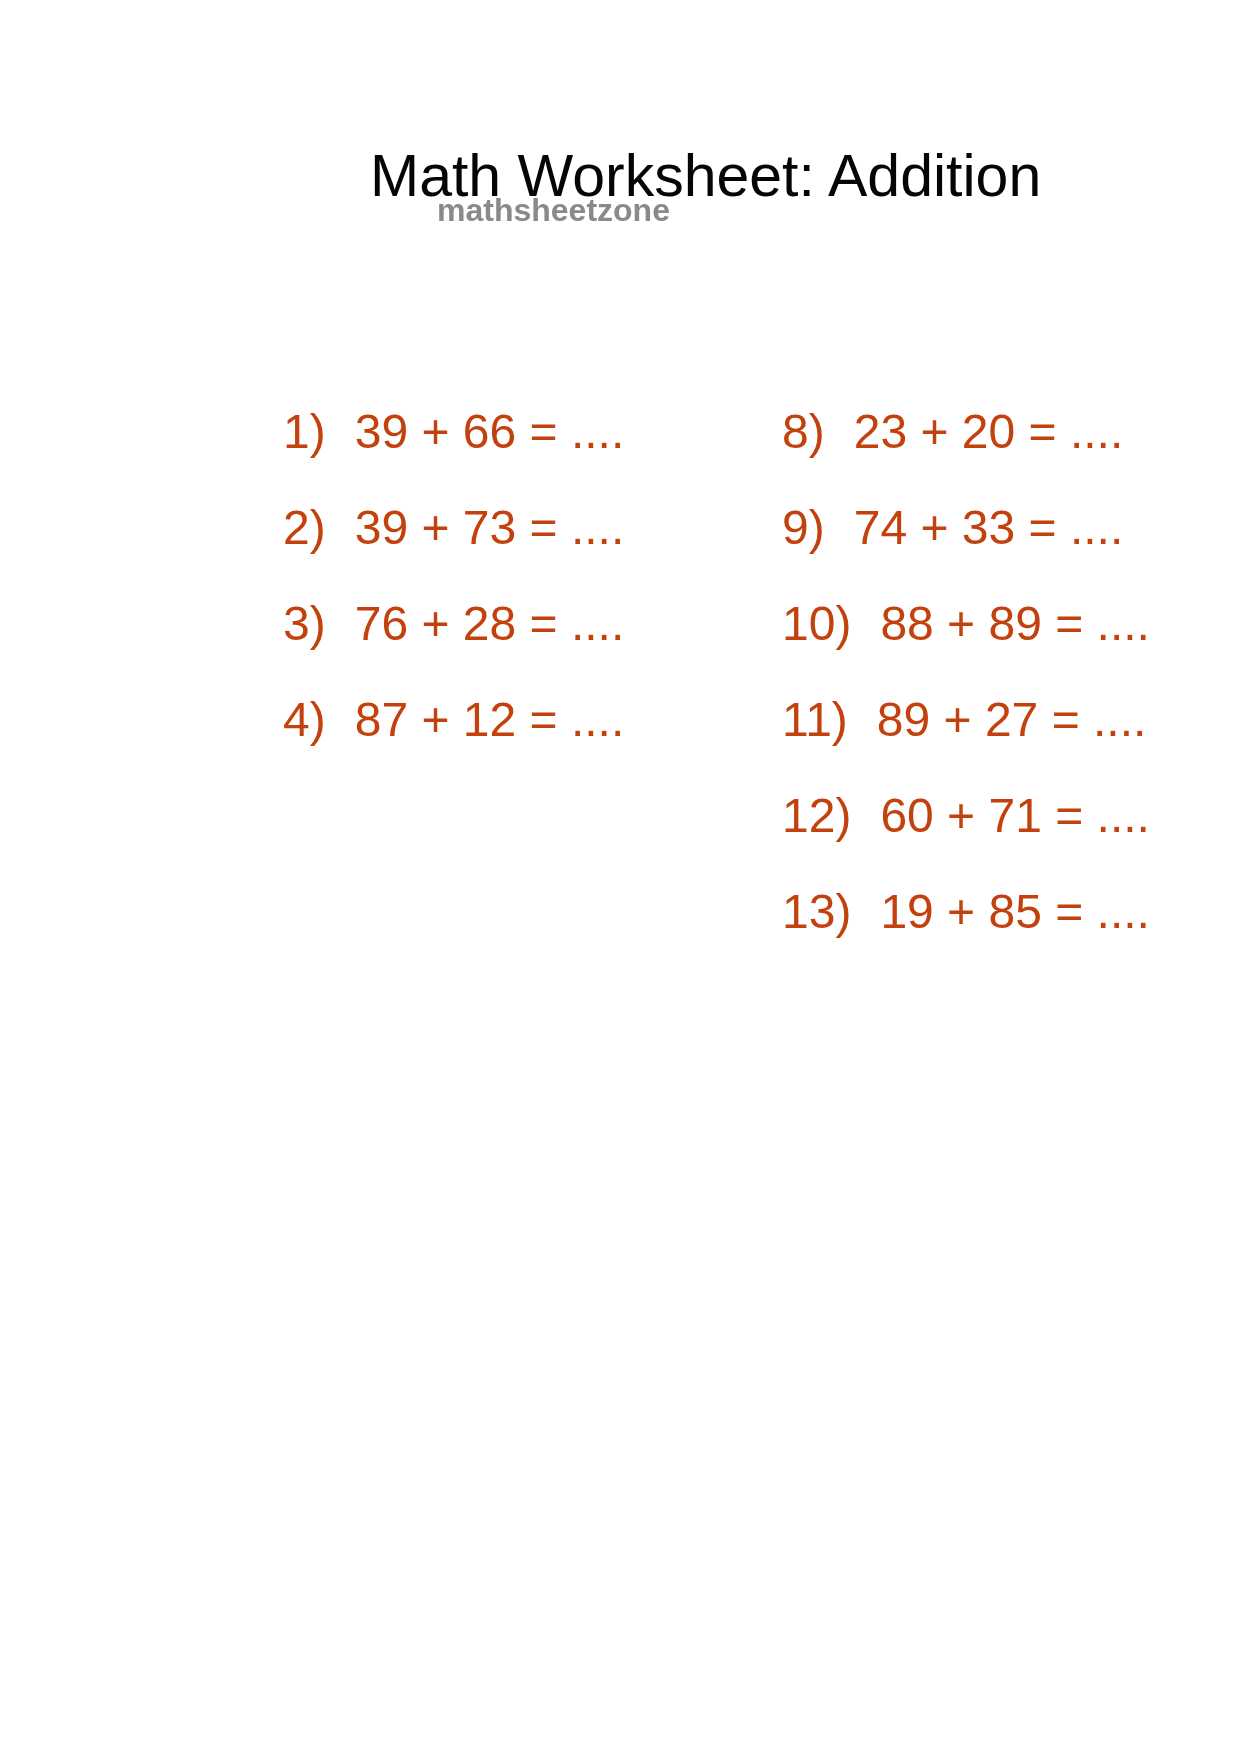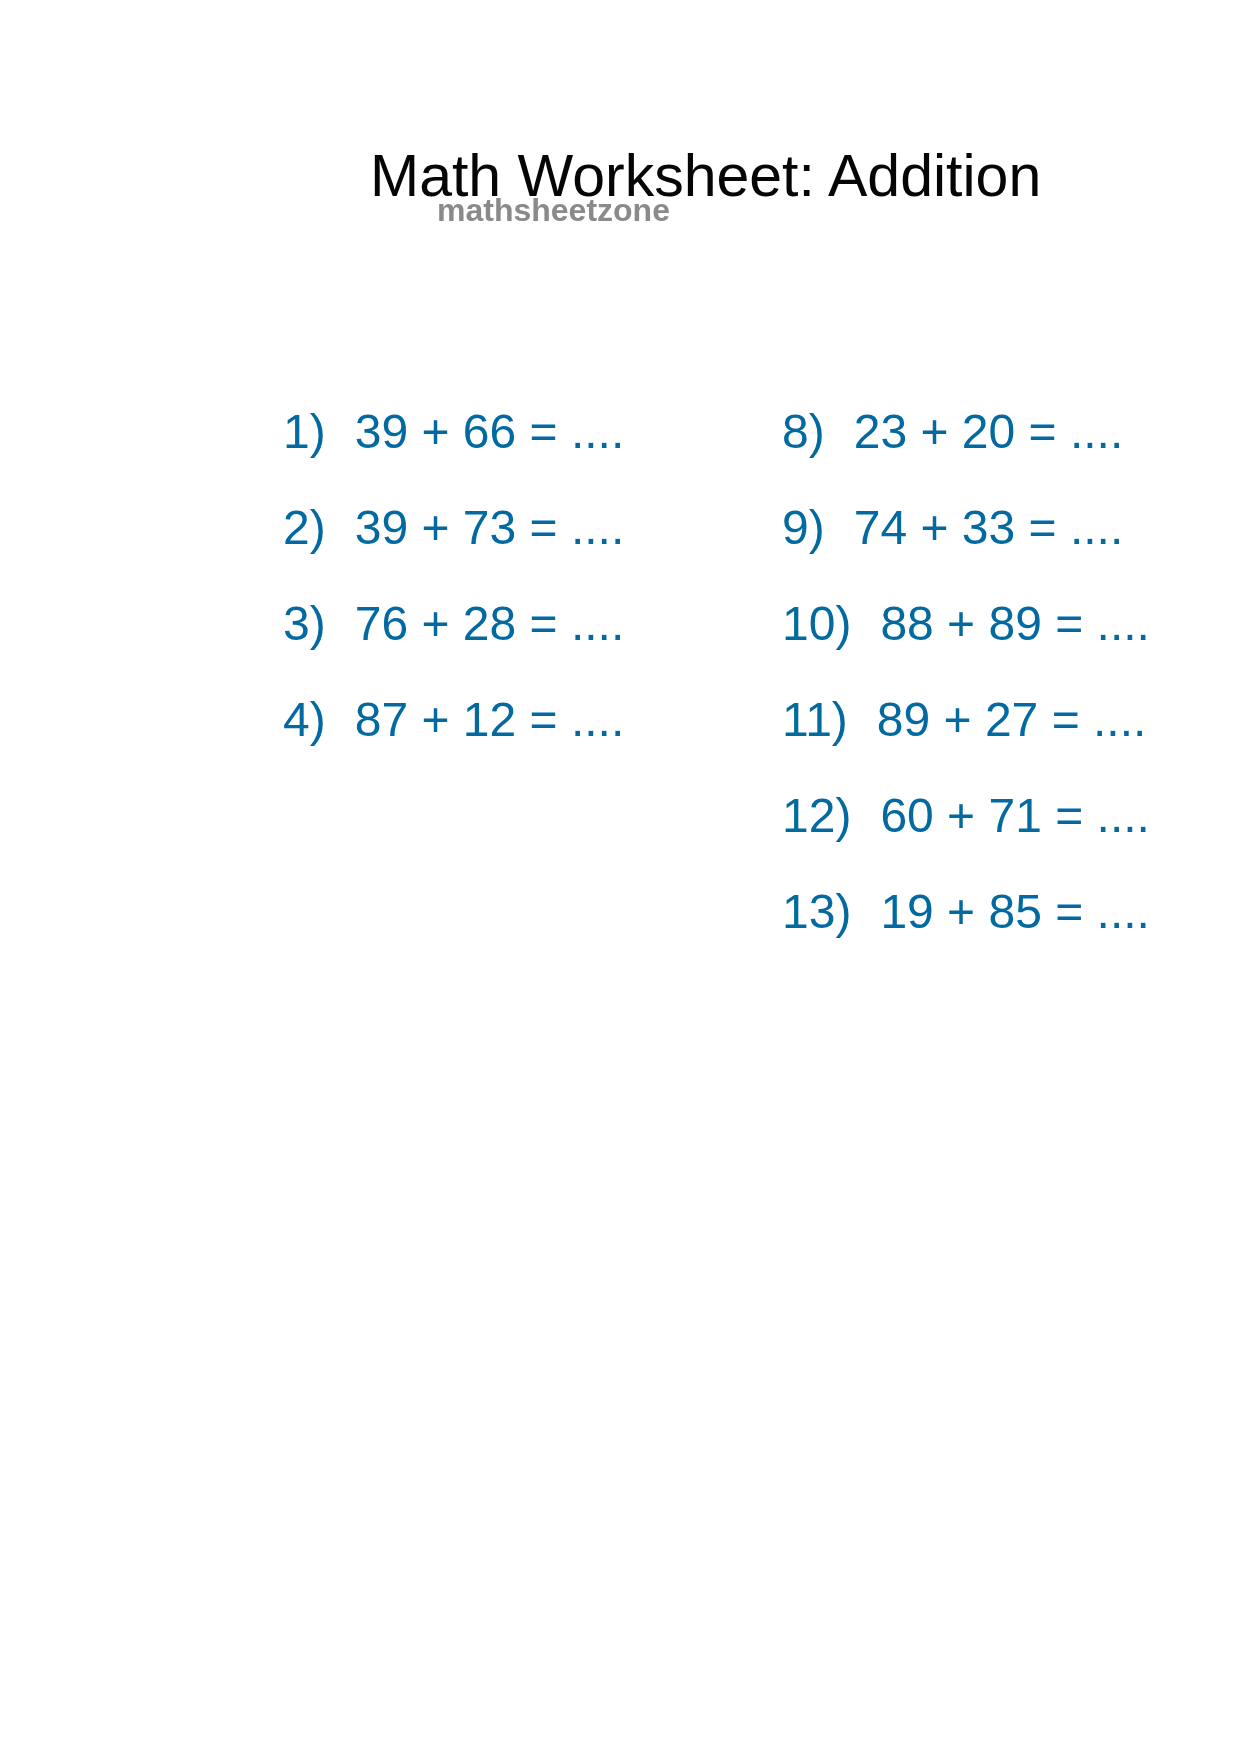--- a/index.html
+++ b/index.html
@@ -42,21 +42,21 @@
     top: 346px;
   }
   .column-left  { left: 203px; }
   .column-right { left: 702px; }
   .problem-row {
     font-size: 48px;
     line-height: 1;
     height: 48px;
     margin-bottom: 48px;
     white-space: pre;
-    color: #0369a1;
+    color: #c2410c;
   }
   .problem-label {
     display: inline-block;
     margin-right: 29px;
   }
   .problem-expression {
     display: inline-block;
   }
 </style>
 </head>

